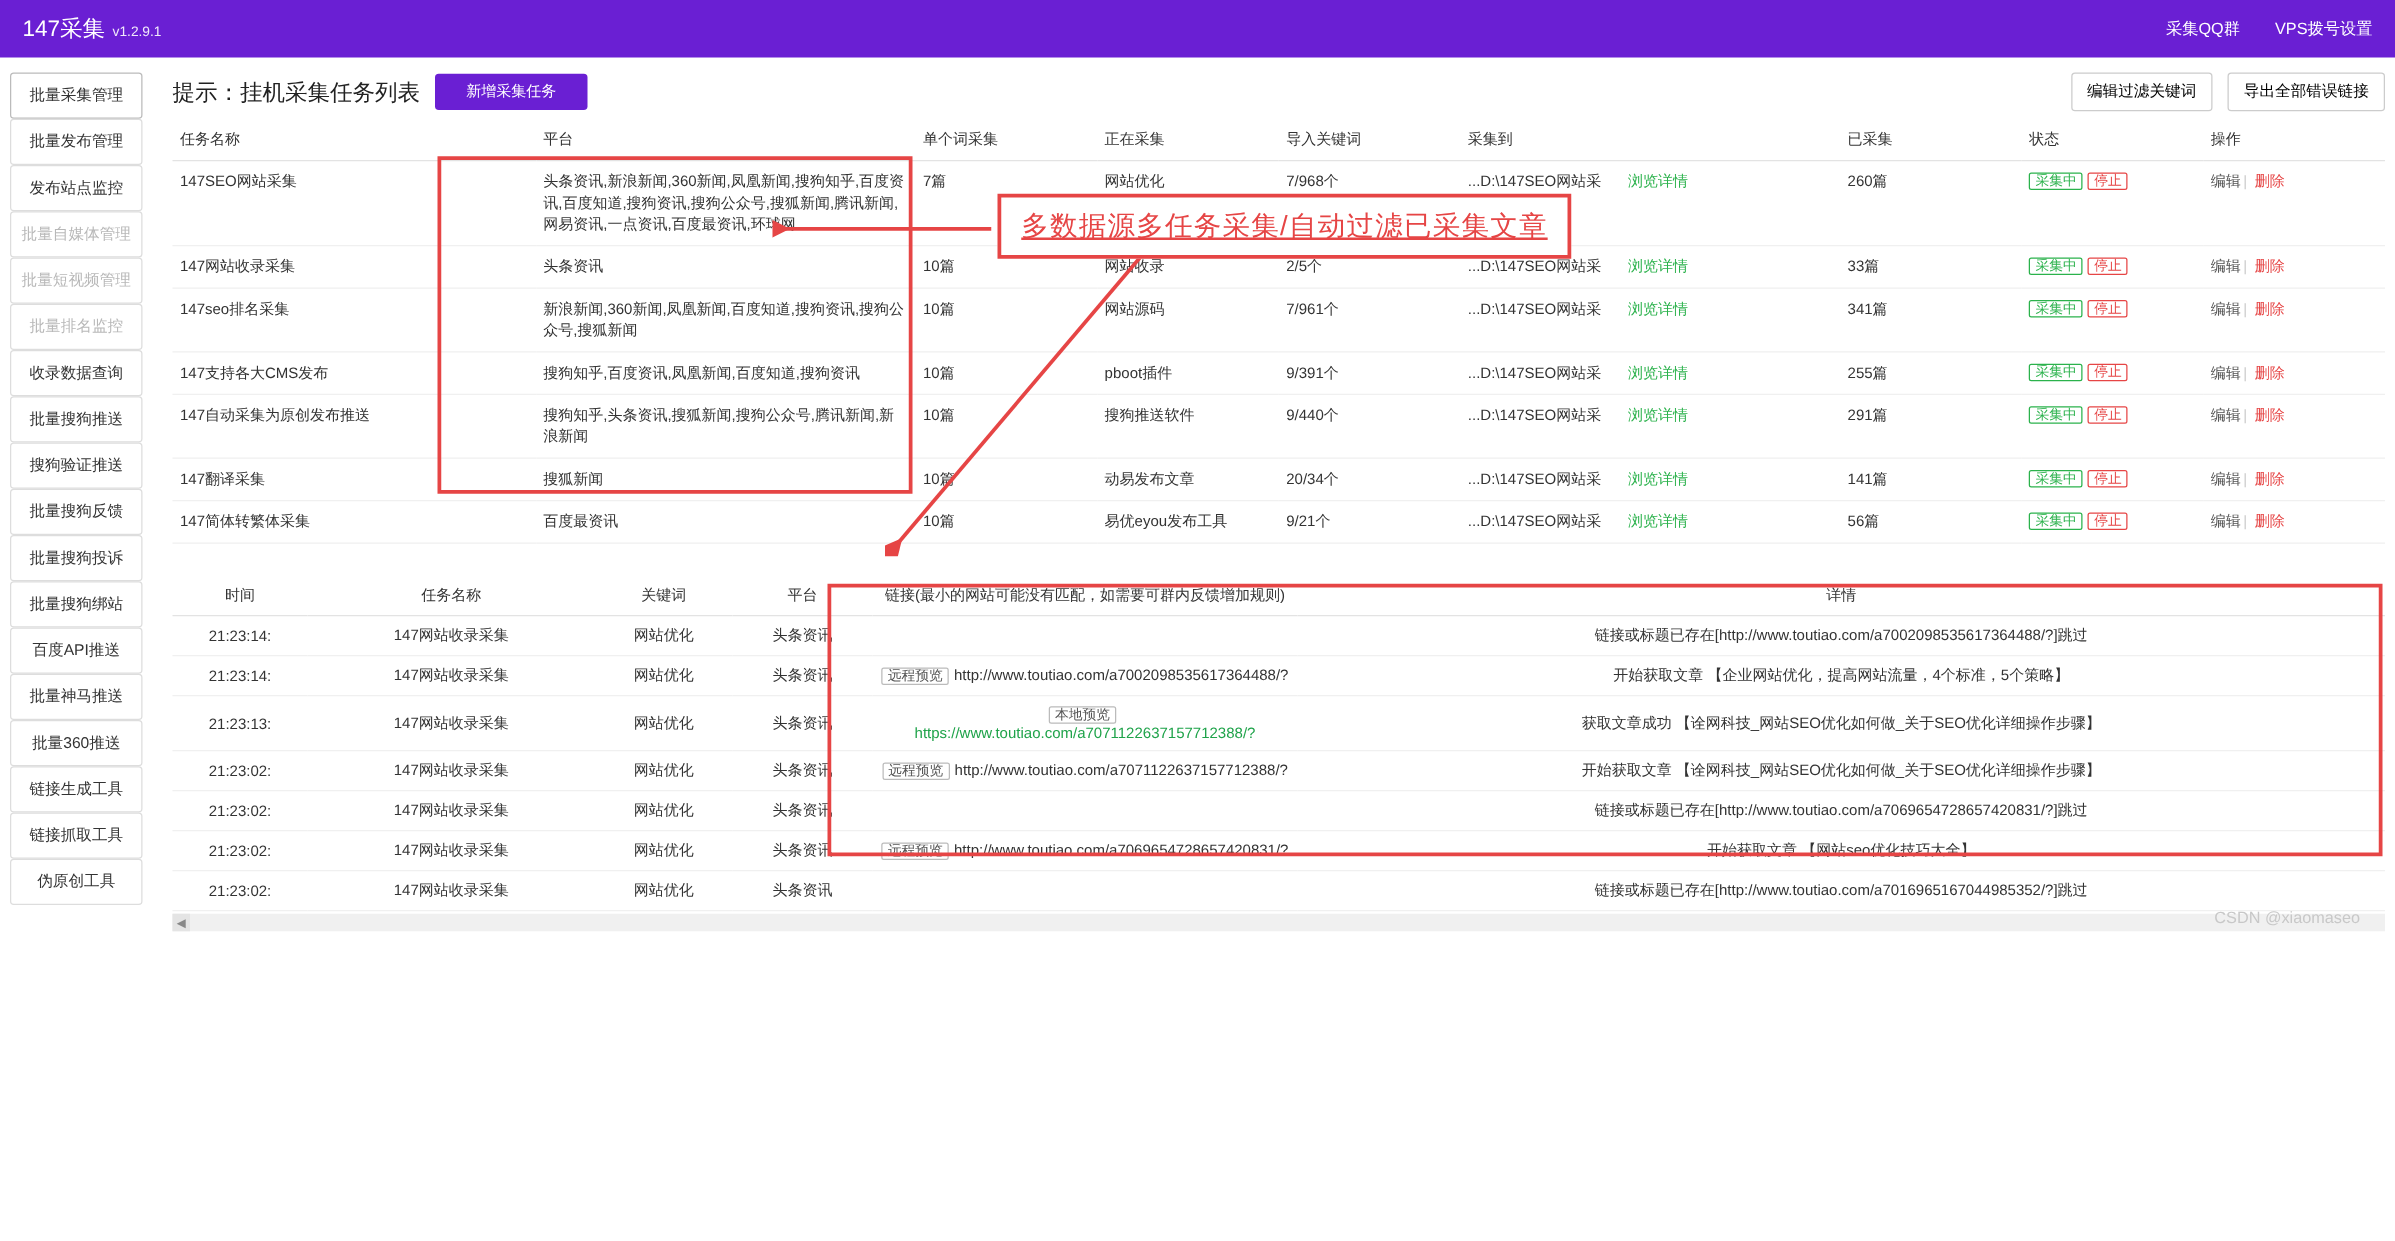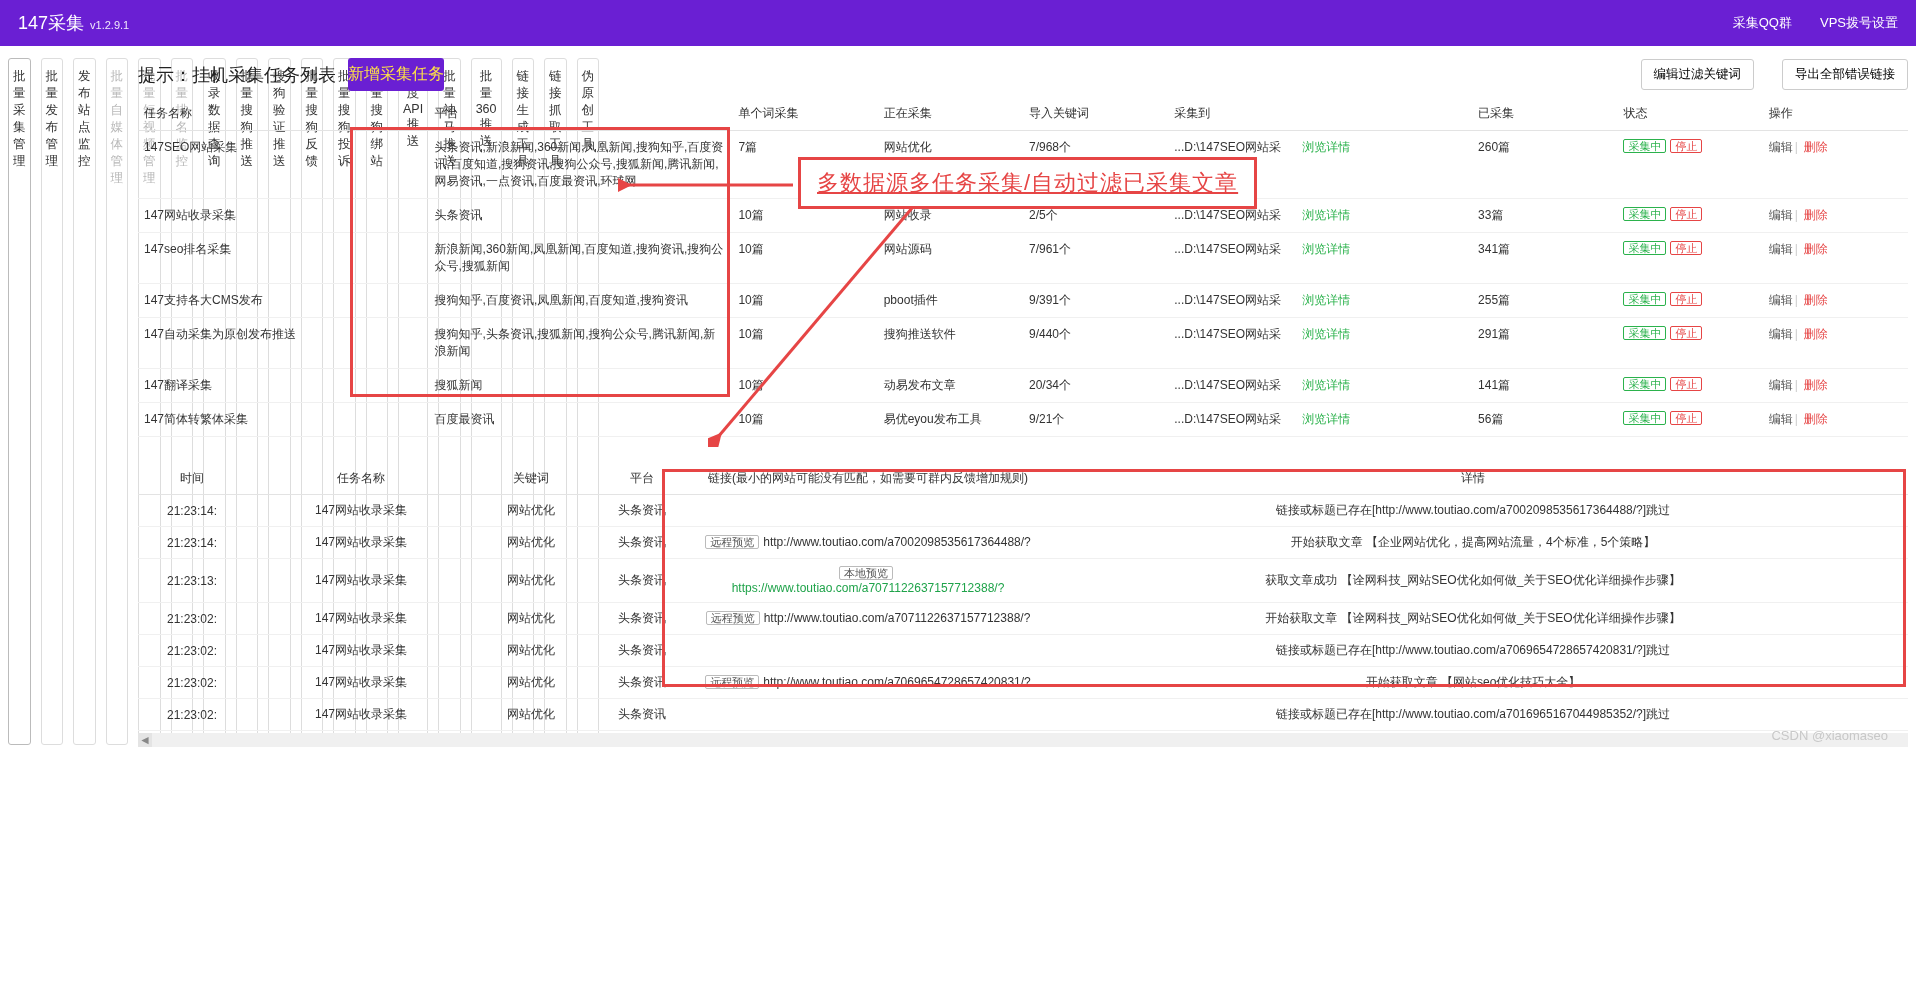--- a/index.html
+++ b/index.html
@@ -4,29 +4,29 @@
 <style>
 * { box-sizing: border-box; margin: 0; padding: 0; }
 body { font-family: "Microsoft YaHei", Arial, sans-serif; font-size: 12px; color: #333; background: #fff; }
 .header { background: #6a1fd3; color: #fff; height: 46px; display: flex; align-items: center; padding: 0 18px; justify-content: space-between; }
 .header-left { display: flex; align-items: baseline; gap: 6px; }
 .app-title { font-size: 18px; font-weight: normal; }
 .app-version { font-size: 11px; opacity: .9; }
 .header-right { display: flex; gap: 28px; font-size: 13px; }
 .header-link { color: #fff; cursor: pointer; }
 .layout { display: flex; }
-.sidebar { width: 122px; padding: 12px 8px; display: flex; flex-direction: row; gap: 10px; }
+.sidebar { width: 122px; padding: 12px 8px; display: flex; flex-direction: column; }
 .side-btn { border: 1px solid #ddd; background: #fff; border-radius: 3px; padding: 9px 4px; text-align: center; font-size: 12.5px; cursor: pointer; color: #333; }
 .side-btn.disabled { color: #b8b8b8; }
 .side-btn.active { border-color: #bbb; }
 .main { flex: 1; padding: 4px 8px 10px 16px; min-width: 0; }
 .title-row { display: flex; align-items: center; gap: 12px; margin: 8px 0 6px; }
 .page-hint { font-size: 18px; color: #222; }
-.primary-btn { background: #6a1fd3; color: #fde047; border: none; padding: 6px 0; border-radius: 3px; font-size: 16px; cursor: pointer; }
-.right-btns { margin-left: auto; display: flex; gap: 28px; justify-content: flex-end; }
+.primary-btn { background: #6a1fd3; color: #ffffff; border: none; padding: 6px 25px; border-radius: 3px; font-size: 12px; cursor: pointer; }
+.right-btns { margin-left: auto; display: flex; gap: 12px; justify-content: flex-end; }
 .outline-btn { background: #fff; border: 1px solid #ccc; padding: 6px 12px; border-radius: 3px; font-size: 12.5px; cursor: pointer; }
 .tbl-wrap { position: relative; }
 table.tasks { width: 100%; border-collapse: collapse; table-layout: fixed; }
 table.tasks th, table.tasks td { text-align: left; padding: 8px 6px; font-size: 12px; vertical-align: top; border-bottom: 1px solid #f0f0f0; }
 table.tasks th { font-weight: normal; color: #333; border-bottom: 1px solid #e3e3e3; }
 .path-cell { white-space: nowrap; overflow: hidden; text-overflow: ellipsis; }
 .link-green { color: #2bb24c; cursor: pointer; margin-left: 18px; }
 .badge-green { border: 1px solid #2bb24c; color: #2bb24c; padding: 0 4px; font-size: 11px; border-radius: 2px; margin-right: 4px; }
 .badge-red { border: 1px solid #e64545; color: #e64545; padding: 0 4px; font-size: 11px; border-radius: 2px; }
 .op-edit { color: #555; cursor: pointer; }

